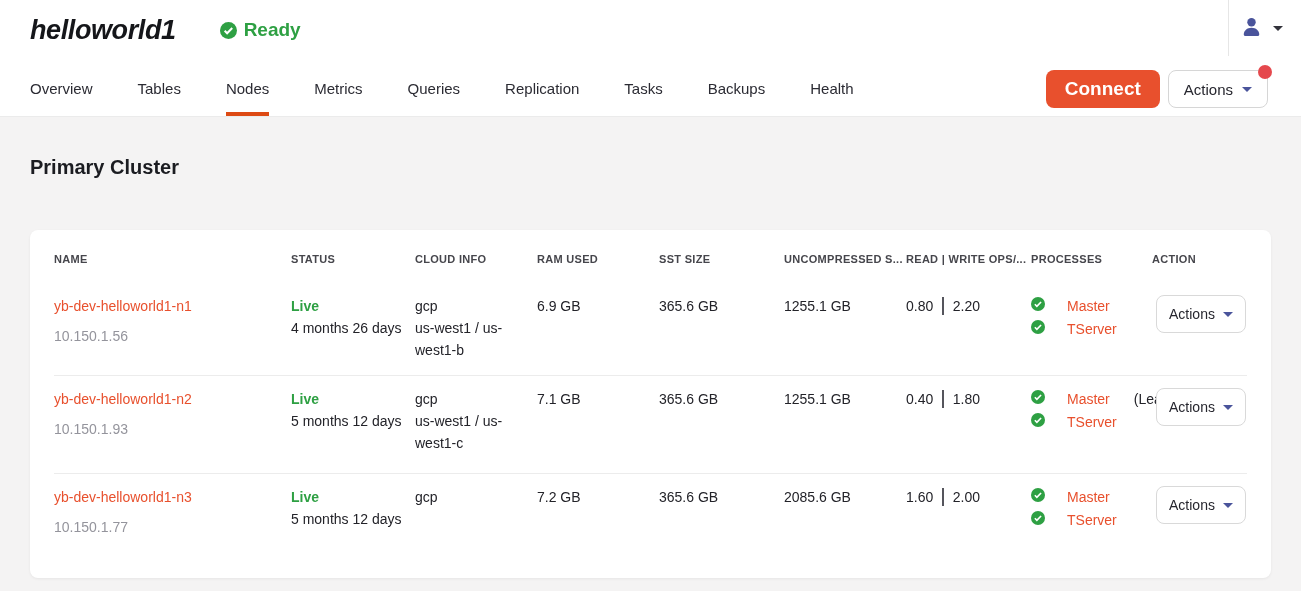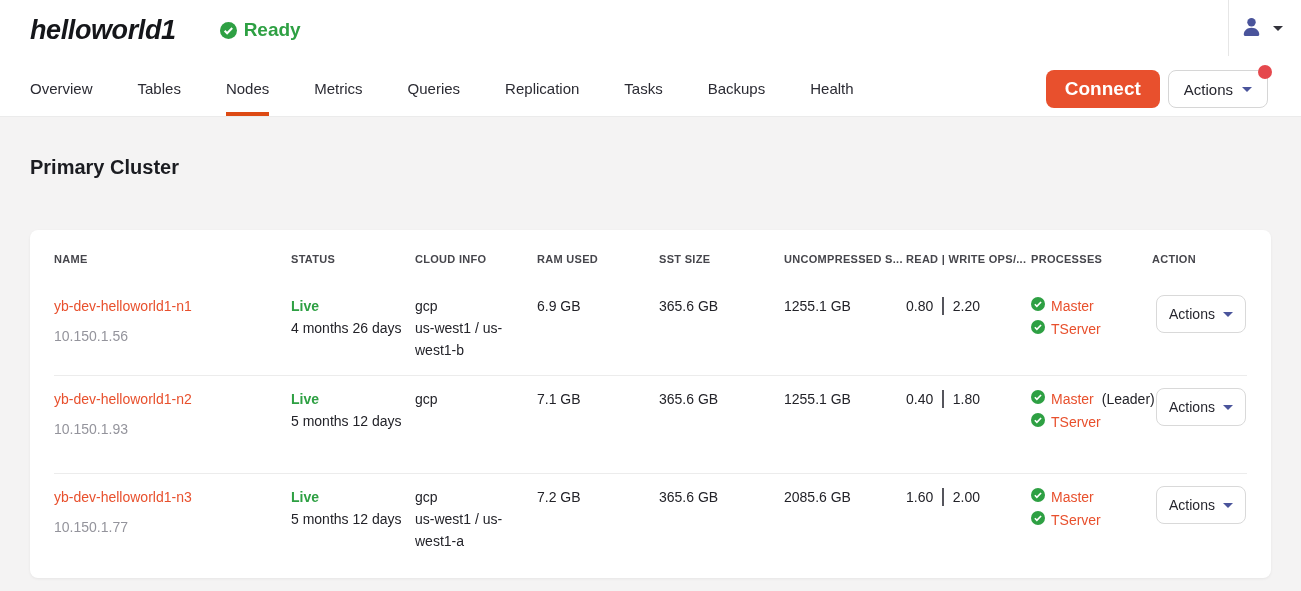--- a/index.html
+++ b/index.html
@@ -67,21 +67,21 @@
   .row-1 { min-height:92px; }
   .row-2 { min-height:98px; }
   .row-3 { min-height:103px; }
   .cell { font-size:14px; line-height:22px; color:#232329; padding-right:12px; }
   .node-link { color:#e8502d; text-decoration:none; cursor:pointer; white-space:nowrap; }
   .node-ip { display:block; color:#94949c; margin-top:8px; }
   .status-live { color:#2ea043; font-weight:700; white-space:nowrap; }
   .uptime { white-space:nowrap; }
   .nowrap { white-space:nowrap; }
   .vsep { display:inline-block; width:1.5px; height:18px; background:#55555c; margin:0 9px; vertical-align:-4px; }
-  .proc-line { display:flex; align-items:center; gap:6px; white-space:nowrap; }
+  .proc-line { display:flex; align-items:center; gap:22px; white-space:nowrap; }
   .proc-line + .proc-line { margin-top:1px; }
   .proc-link { color:#e8502d; cursor:pointer; }
   .proc-note { color:#232329; margin-left:2px; }
   .btn-row-actions {
     margin-left:4px; width:90px; height:38px; background:#fff;
     border:1px solid #d9d9d9; border-radius:8px; font-family:inherit; font-size:14px; color:#26262e;
     display:flex; align-items:center; justify-content:center; gap:8px; cursor:pointer;
   }
   .btn-row-actions .caret { border-top-color:#4a549b; }
 </style>
@@ -196,20 +196,21 @@
       <div class="cell">
         <a class="node-link">yb-dev-helloworld1-n2</a>
         <span class="node-ip">10.150.1.93</span>
       </div>
       <div class="cell">
         <span class="status-live">Live</span><br>
         <span class="uptime">5 months 12 days</span>
       </div>
       <div class="cell">
         <span>gcp</span><br>
+        <span>us-west1 / us-west1-c</span>
       </div>
       <div class="cell nowrap">7.1 GB</div>
       <div class="cell nowrap">365.6 GB</div>
       <div class="cell nowrap">1255.1 GB</div>
       <div class="cell nowrap">
         <span>0.40</span><span class="vsep"></span><span>1.80</span>
       </div>
       <div class="cell">
         <span class="proc-line">
           <span><svg width="14" height="14" viewBox="0 0 16 16">
@@ -239,21 +240,20 @@
       <div class="cell">
         <a class="node-link">yb-dev-helloworld1-n3</a>
         <span class="node-ip">10.150.1.77</span>
       </div>
       <div class="cell">
         <span class="status-live">Live</span><br>
         <span class="uptime">5 months 12 days</span>
       </div>
       <div class="cell">
         <span>gcp</span><br>
-        <span>us-west1 / us-west1-a</span>
       </div>
       <div class="cell nowrap">7.2 GB</div>
       <div class="cell nowrap">365.6 GB</div>
       <div class="cell nowrap">2085.6 GB</div>
       <div class="cell nowrap">
         <span>1.60</span><span class="vsep"></span><span>2.00</span>
       </div>
       <div class="cell">
         <span class="proc-line">
           <span><svg width="14" height="14" viewBox="0 0 16 16">

